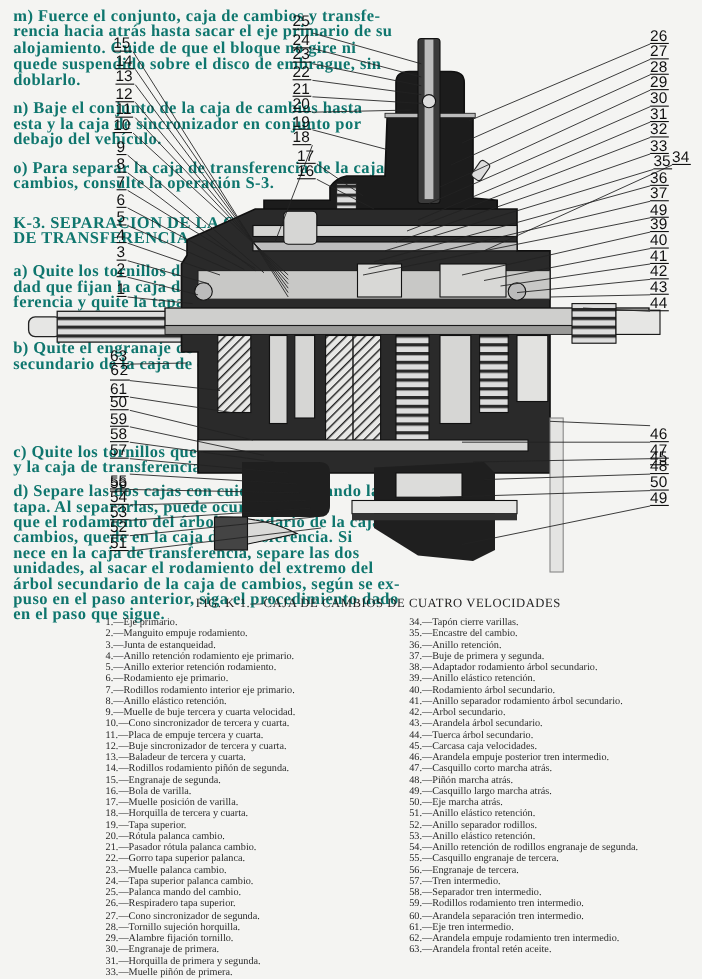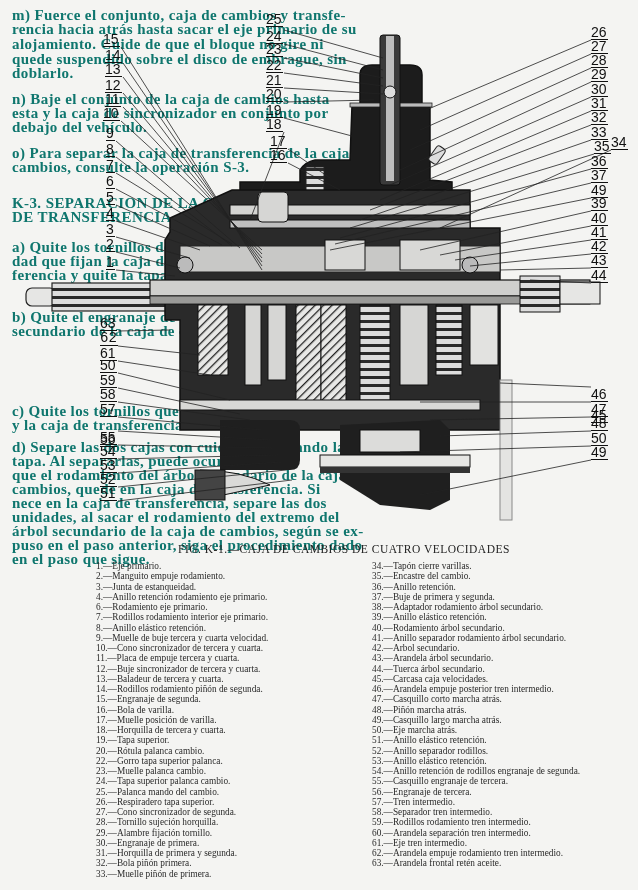--- a/index.html
+++ b/index.html
@@ -252,46 +252,47 @@
     <div class="callout" style="left: 591px; top: 445px;">49</div>
   </div>
 
 <div id="caption">FIG. K-1.—CAJA DE CAMBIOS DE CUATRO VELOCIDADES</div>
 
 <div id="legend-left" class="legend-col">
     <div class="it">1.—Eje primario.</div>
     <div class="it">2.—Manguito empuje rodamiento.</div>
     <div class="it">3.—Junta de estanqueidad.</div>
     <div class="it">4.—Anillo retención rodamiento eje primario.</div>
+    <div class="it">5.—Anillo exterior retención rodamiento.</div>
     <div class="it">6.—Rodamiento eje primario.</div>
     <div class="it">7.—Rodillos rodamiento interior eje primario.</div>
     <div class="it">8.—Anillo elástico retención.</div>
     <div class="it">9.—Muelle de buje tercera y cuarta velocidad.</div>
     <div class="it">10.—Cono sincronizador de tercera y cuarta.</div>
     <div class="it">11.—Placa de empuje tercera y cuarta.</div>
     <div class="it">12.—Buje sincronizador de tercera y cuarta.</div>
     <div class="it">13.—Baladeur de tercera y cuarta.</div>
     <div class="it">14.—Rodillos rodamiento piñón de segunda.</div>
     <div class="it">15.—Engranaje de segunda.</div>
     <div class="it">16.—Bola de varilla.</div>
     <div class="it">17.—Muelle posición de varilla.</div>
     <div class="it">18.—Horquilla de tercera y cuarta.</div>
     <div class="it">19.—Tapa superior.</div>
     <div class="it">20.—Rótula palanca cambio.</div>
+    <div class="it">21.—Pasador rótula palanca cambio.</div>
     <div class="it">22.—Gorro tapa superior palanca.</div>
     <div class="it">23.—Muelle palanca cambio.</div>
     <div class="it">24.—Tapa superior palanca cambio.</div>
     <div class="it">25.—Palanca mando del cambio.</div>
     <div class="it">26.—Respiradero tapa superior.</div>
     <div class="it">27.—Cono sincronizador de segunda.</div>
     <div class="it">28.—Tornillo sujeción horquilla.</div>
     <div class="it">29.—Alambre fijación tornillo.</div>
     <div class="it">30.—Engranaje de primera.</div>
     <div class="it">31.—Horquilla de primera y segunda.</div>
-    <div class="it">32.—Bola piñón primera.</div>
     <div class="it">33.—Muelle piñón de primera.</div>
   </div>
 <div id="legend-right" class="legend-col">
     <div class="it">34.—Tapón cierre varillas.</div>
     <div class="it">35.—Encastre del cambio.</div>
     <div class="it">36.—Anillo retención.</div>
     <div class="it">37.—Buje de primera y segunda.</div>
     <div class="it">38.—Adaptador rodamiento árbol secundario.</div>
     <div class="it">39.—Anillo elástico retención.</div>
     <div class="it">40.—Rodamiento árbol secundario.</div>

